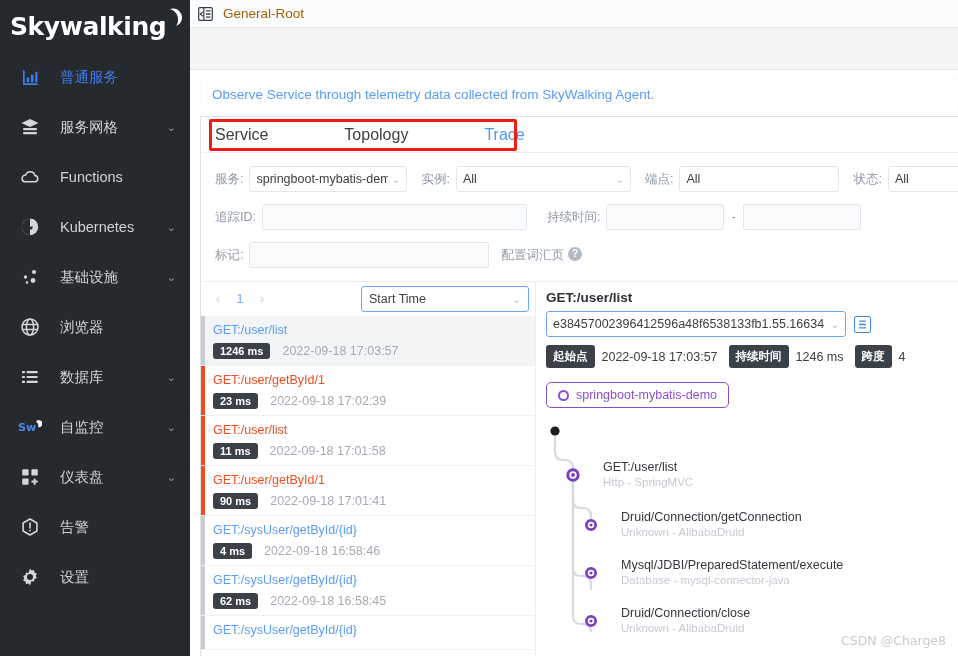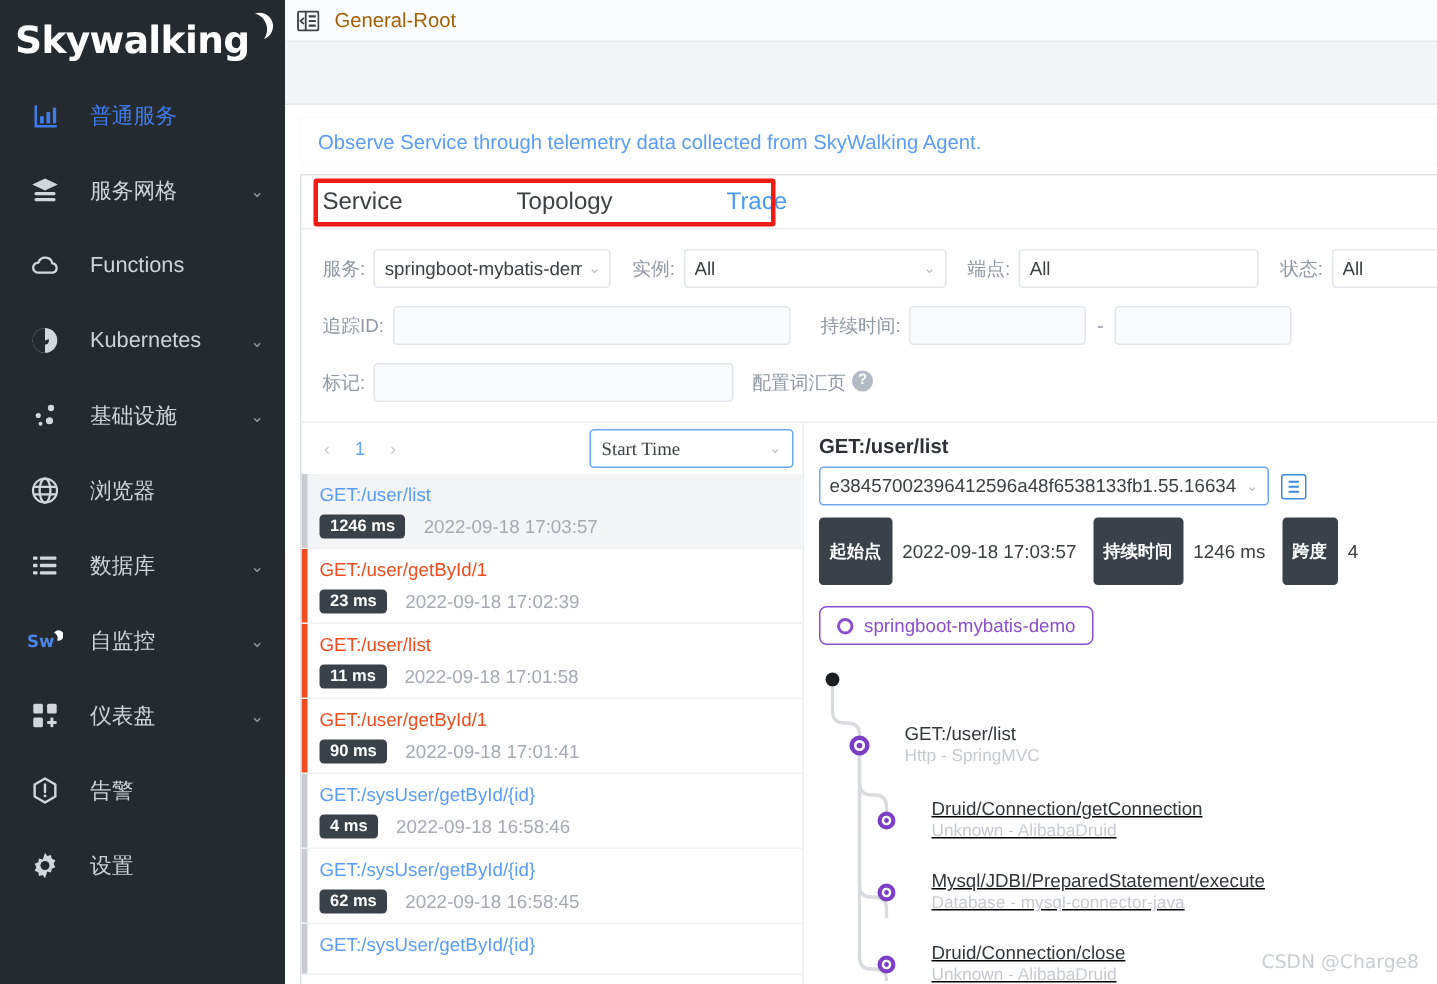--- a/index.html
+++ b/index.html
@@ -173,28 +173,27 @@
     display: flex; align-items: center;
     height: 26px;
     background: #fff;
     font-size: 12px;
     padding: 0 2px;
   }
   .pg-arrow { color: #c5cad1; width: 22px; text-align: center; cursor: pointer; font-size: 12px; }
   .pg-num { color: #6ba6f5; width: 22px; text-align: center; cursor: pointer; font-size: 12.5px; }
   .sortsel {
     margin-left: auto;
-    width: 136px; height: 26px;
+    width: 168px; height: 26px;
     border: 1px solid #6ca8f0;
     border-radius: 3px;
     display: flex; align-items: center;
     padding: 0 7px;
     font-size: 12.5px; color: #3c4043;
     background: #fff;
-    font-family: Liberation Serif, serif;
   }
   .sortsel .caret { margin-left: auto; color: #b7bec8; font-size: 10px; }
 
   .trace-list { height: 348px; overflow: hidden; }
   .trace-item {
     position: relative;
     padding: 7px 8px 6px 12px;
     border-bottom: 1px solid #f0f1f3;
     cursor: pointer;
   }
@@ -233,40 +232,40 @@
   .copy-ico {
     width: 17px; height: 17px;
     border: 1.6px solid #3f8ae0; border-radius: 2px;
     display: flex; align-items: center; justify-content: center;
     cursor: pointer;
   }
   .d-stats { display: flex; align-items: center; gap: 7px; margin-bottom: 14px; flex-wrap: nowrap; }
   .k-badge {
     background: #3b4149; color: #fff;
     font-size: 11.5px; font-weight: 700;
-    padding: 15px 7px; border-radius: 3px; white-space: nowrap;
+    padding: 4px 7px; border-radius: 3px; white-space: nowrap;
   }
   .k-val { font-size: 12.5px; color: #3c4043; margin-right: 4px; white-space: nowrap; }
 
   .svc-chip {
     display: inline-flex; align-items: center; gap: 7px;
     border: 1px solid #8a4fd0; border-radius: 5px;
     padding: 5px 11px;
     font-size: 12.5px; color: #8a4fd0;
     background: #fff;
   }
   .chip-dot {
     width: 11px; height: 11px; border-radius: 50%;
     border: 2.2px solid #8a4fd0;
   }
 
   .tree { position: relative; margin-top: 14px; height: 210px; }
   .tree svg { position: absolute; left: 0; top: 0; }
   .span-row { position: absolute; left: 60px; }
-  .span-row.indent { left: 60px; text-decoration: underline; }
+  .span-row.indent { left: 60px; }
   .span-name { font-size: 12.5px; color: #33373c; white-space: nowrap; }
   .span-sub { font-size: 11.5px; color: #c6cad0; margin-top: 2px; white-space: nowrap; }
 
   .watermark {
     position: absolute; right: 12px; bottom: 8px;
     font-size: 12.5px; color: #c8ccd1;
     font-family: "DejaVu Sans", sans-serif;
     pointer-events: none;
   }
 </style>

